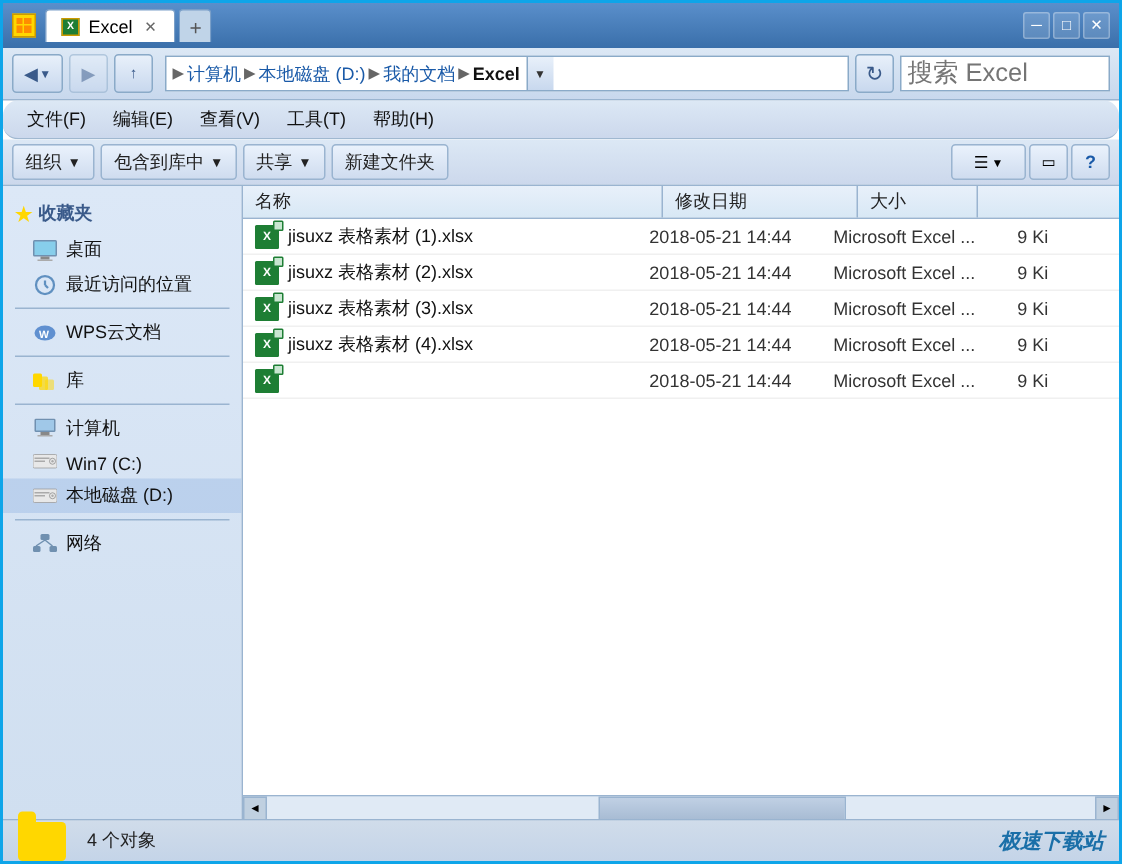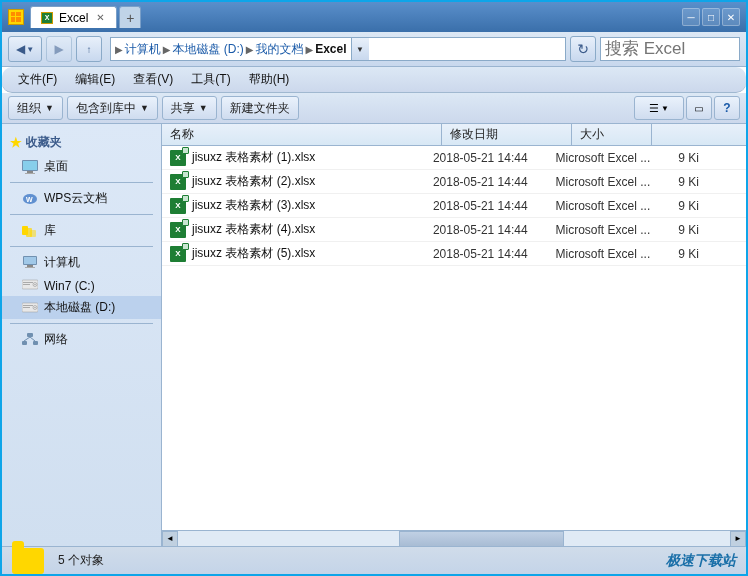--- a/index.html
+++ b/index.html
@@ -672,20 +672,30 @@
           <div class="sidebar-item-icon">
             <svg width="16" height="14" viewBox="0 0 16 14">
               <rect x="0" y="0" width="16" height="11" rx="1" fill="#7090b0"></rect>
               <rect x="1" y="1" width="14" height="9" fill="#87ceeb"></rect>
               <rect x="5" y="11" width="6" height="2" fill="#888"></rect>
               <rect x="3" y="13" width="10" height="1" fill="#aaa"></rect>
             </svg>
           </div>
           <span>桌面</span>
         </div>
+        <div class="sidebar-item">
+          <div class="sidebar-item-icon">
+            <svg width="16" height="14" viewBox="0 0 16 14">
+              <circle cx="8" cy="7" r="6" fill="none" stroke="#6090c0" stroke-width="1.5"></circle>
+              <line x1="8" y1="4" x2="8" y2="7" stroke="#6090c0" stroke-width="1.5"></line>
+              <line x1="8" y1="7" x2="10" y2="9" stroke="#6090c0" stroke-width="1.5"></line>
+            </svg>
+          </div>
+          <span>最近访问的位置</span>
+        </div>
       </div>
 
       <div class="sidebar-divider"></div>
 
       <div class="sidebar-section">
         <div class="sidebar-item">
           <div class="sidebar-item-icon">
             <svg width="16" height="14" viewBox="0 0 16 14">
               <ellipse cx="8" cy="7" rx="7" ry="5" fill="#6090d0"></ellipse>
               <text x="4" y="10" font-size="7" fill="#fff" font-weight="bold">W</text>
@@ -817,21 +827,20 @@
         <div class="excel-file-icon">X</div>
         <span>jisuxz 表格素材 (4).xlsx</span>
       </div>
       <div class="file-cell file-date-cell">2018-05-21 14:44</div>
       <div class="file-cell file-type-cell">Microsoft Excel ...</div>
       <div class="file-cell file-size-cell">9 Ki</div>
     </div>
             <div class="file-row">
       <div class="file-cell file-name-cell">
         <div class="excel-file-icon">X</div>
-        <span>jisuxz 表格素材 (5).xlsx</span>
       </div>
       <div class="file-cell file-date-cell">2018-05-21 14:44</div>
       <div class="file-cell file-type-cell">Microsoft Excel ...</div>
       <div class="file-cell file-size-cell">9 Ki</div>
     </div>
           </div>
 
       </div>
 
       <div class="scroll-area">
@@ -841,18 +850,18 @@
         </div>
         <div class="hscroll-btn">►</div>
       </div>
 
     </div>
   </div>
 
   <div class="status-bar">
     <div style="display:flex;align-items:center;gap:8px;">
       <div class="large-folder"></div>
-      <span class="status-text">5 个对象</span>
+      <span class="status-text">4 个对象</span>
     </div>
     <span class="watermark">极速下载站</span>
   </div>
 
 </div>
 
 </body></html>

